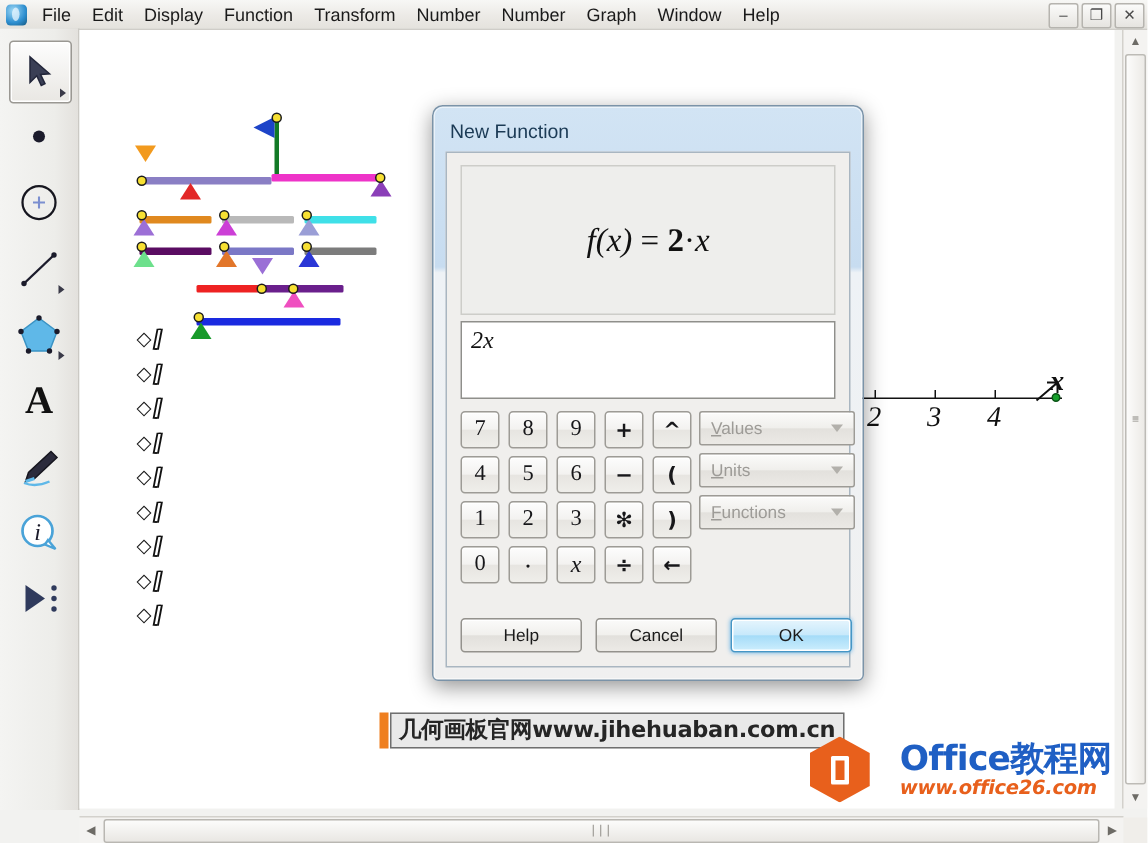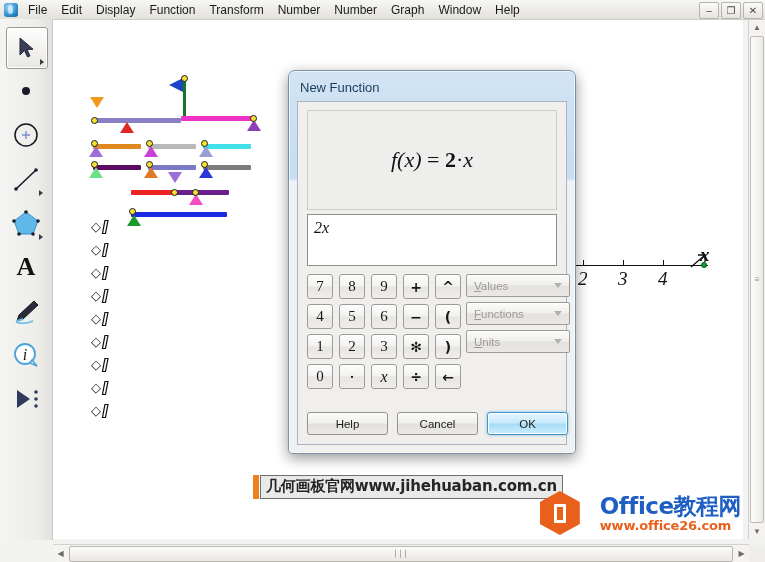--- a/index.html
+++ b/index.html
@@ -145,21 +145,21 @@
     content:"";position:absolute;left:3px;top:3px;width:6px;height:13px;
     background:#e8601c;
   }
   .logo-txt{margin-left:20px;line-height:1;}
   .logo-main{
     font-family:"DejaVu Sans","Liberation Sans",sans-serif;
     font-size:23px;font-weight:bold;color:#1f5fc4;letter-spacing:-.5px;
   }
   .logo-sub{
     font-family:"DejaVu Sans","Liberation Sans",sans-serif;
-    font-size:13px;font-weight:bold;color:#e8601c;margin-top:1px;letter-spacing:-.2px;
+    font-size:13px;font-weight:bold;color:#e8601c;margin-top:1px;letter-spacing:-.2px;font-style:italic;
   }
 
   
   .vscroll{
     position:absolute;right:0;top:20px;width:16px;height:519px;
     background:#f4f3f1;border-left:1px solid #d3d1cc;
   }
   .hscroll{
     position:absolute;left:53px;bottom:0;right:16px;height:17px;
     background:#f4f3f1;border-top:1px solid #d3d1cc;
@@ -560,25 +560,25 @@
             <div class="key sym">←</div>
           </div>
         </div>
 
       <div class="dropcol" id="dropdowns">
           <div class="drop disabled">
             <span class="lbl"><span class="u">V</span>alues</span>
             <span class="arrow-dn dim"></span>
           </div>
           <div class="drop disabled">
+            <span class="lbl"><span class="u">U</span>nits</span>
+            <span class="arrow-dn dim"></span>
+          </div>
+          <div class="drop disabled">
             <span class="lbl"><span class="u">F</span>unctions</span>
-            <span class="arrow-dn dim"></span>
-          </div>
-          <div class="drop disabled">
-            <span class="lbl"><span class="u">U</span>nits</span>
             <span class="arrow-dn dim"></span>
           </div>
         </div>
 
       <div class="btnrow" id="dialog-buttons">
           <div class="btn">Help</div>
           <div class="btn">Cancel</div>
           <div class="btn primary">OK</div>
         </div>
     </div>

